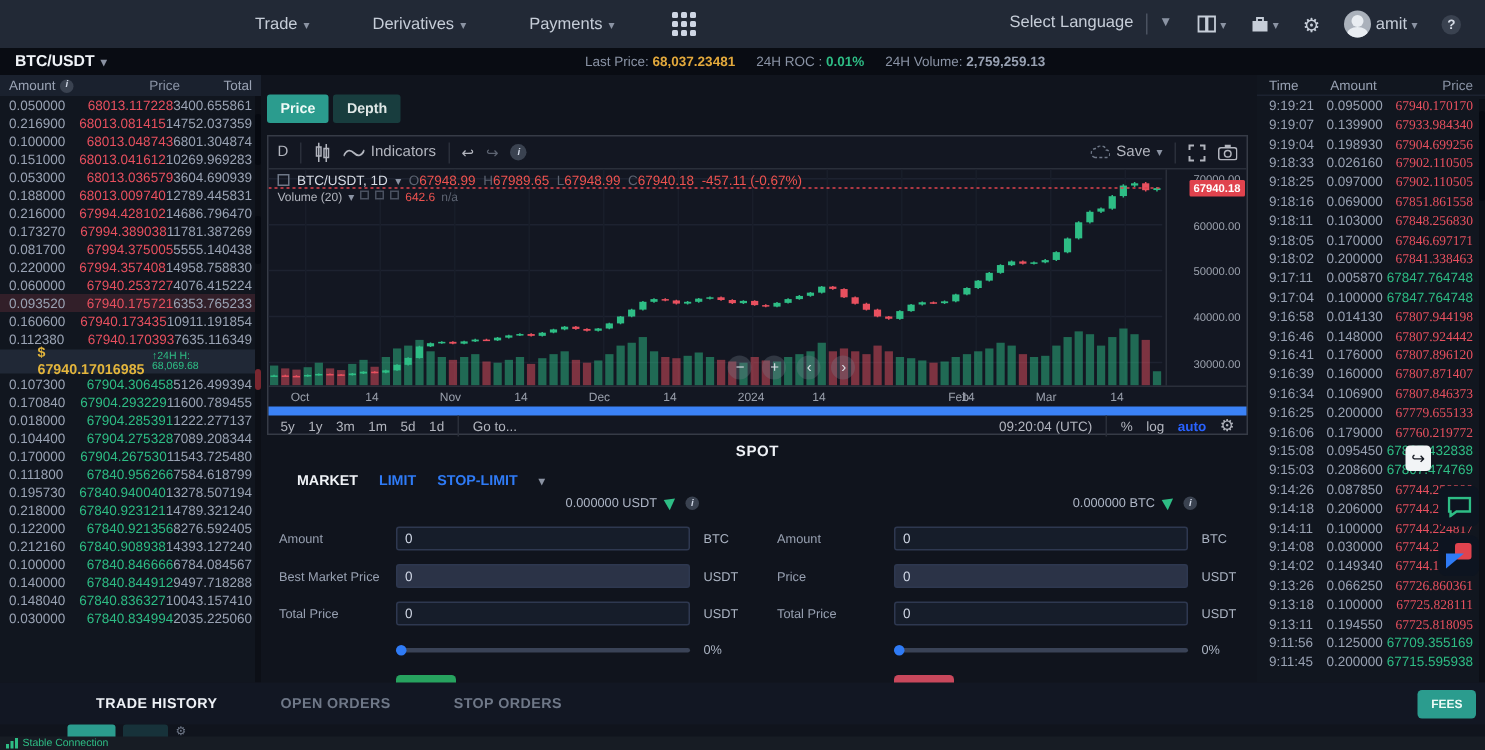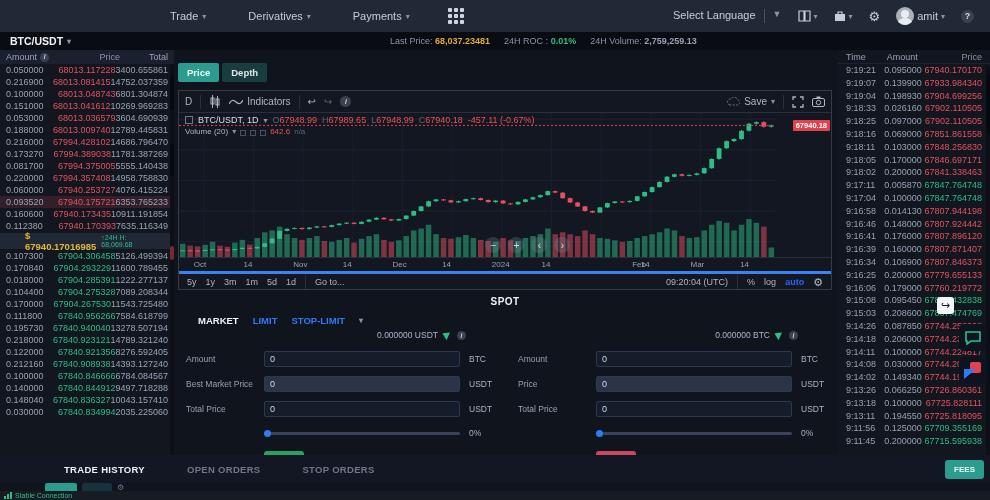--- a/index.html
+++ b/index.html
@@ -52,21 +52,21 @@
   .thumb{position:absolute;left:0;width:4px;background:#272e3b;border-radius:2px;}
   .scroll-arrow{position:absolute;right:0;top:15px;font-size:6px;color:#6f7888;}
 
   
   .trades{position:absolute;top:50px;right:0;width:152px;bottom:45px;background:#11161f;}
   .tr-head{display:flex;height:14px;line-height:14px;font-size:9px;color:#8a93a5;padding:0 8px;border-bottom:1px solid #1c2230;}
   .tr-row{display:flex;height:12.8px;line-height:12.8px;font-size:9px;padding:0 8px;}
   .t-time{width:42px;color:#98a1b2;}
   .t-amt{flex:1;text-align:center;color:#98a1b2;}
   .t-price{width:66px;text-align:right;}
-  .t-price.up{color:#2ebd85;} .t-price.down{color:#e8505f;}
+  .t-price.up{color:#2ebd85;} .t-price.down{color:#e8505f;font-family:Liberation Serif, serif;}
 
   
   .center{position:absolute;left:178px;top:50px;width:654px;bottom:45px;}
   .chart-tabs{display:flex;gap:3px;margin-top:13px;}
   .tab-price{background:#2b9c8e;color:#eefaf7;font-size:9.5px;font-weight:bold;padding:4px 9px;border-radius:2px;cursor:pointer;}
   .tab-depth{background:#183d3e;color:#dfe7e6;font-size:9.5px;font-weight:bold;padding:4px 9px;border-radius:2px;cursor:pointer;}
 
   .chartbox{margin-top:8px;height:200px;border:1px solid #363b46;background:#131722;position:relative;}
   .tv-toolbar{height:22px;border-bottom:1px solid #2a2f3a;display:flex;align-items:center;
               font-size:10px;color:#b2b5be;padding:0 6px;gap:8px;}
@@ -77,28 +77,28 @@
   .plot{position:relative;height:144px;}
   .plot svg.candles{position:absolute;left:0;top:0;}
   .yaxis{position:absolute;right:0;top:0;bottom:0;width:54px;border-left:1px solid #2a2f3a;cursor:ns-resize;}
   .ytick{position:absolute;right:4px;font-size:7.5px;color:#9aa0ac;}
   .price-tag{position:absolute;right:1px;background:#e0434e;color:#fff;font-size:7.5px;
              padding:1px 3px;border-radius:1px;font-weight:bold;}
   .legend{position:absolute;left:6px;top:2px;font-size:9px;}
   .lg1{display:flex;gap:5px;align-items:center;color:#d7dce5;justify-content:center;}
   .lg-sq{width:8px;height:8px;border:1px solid #6f7888;display:inline-block;}
   .lg-red{color:#ef5350;}
-  .lg2{display:flex;gap:4px;align-items:flex-end;color:#b2b5be;font-size:8px;margin-top:2px;}
+  .lg2{display:flex;gap:4px;align-items:flex-start;color:#b2b5be;font-size:8px;margin-top:2px;}
   .mini-sq{width:6px;height:6px;border:1px solid #4a5160;display:inline-block;}
   .navbtns{position:absolute;left:47%;bottom:4px;display:flex;gap:7px;}
   .navbtn{width:16px;height:16px;border-radius:50%;background:rgba(120,128,144,0.30);color:#d8dce4;
           font-size:10px;display:flex;align-items:center;justify-content:center;cursor:pointer;}
   .xaxis{position:relative;height:14px;border-top:1px solid #2a2f3a;}
   .xtick{position:absolute;top:2px;font-size:8px;color:#9aa0ac;}
-  .tv-bottom{height:19px;border-top:3px solid #3b82f6;display:flex;align-items:center;
+  .tv-bottom{height:19px;border-top:6px solid #3b82f6;display:flex;align-items:center;
              font-size:9px;color:#b2b5be;padding:0 8px;gap:9px;}
   .rng{cursor:pointer;}
   .tvb-right{margin-left:auto;display:flex;align-items:center;gap:9px;}
   .auto-blue{color:#2962ff;font-weight:bold;}
 
   
   .spot-title{text-align:center;font-size:10px;font-weight:bold;color:#eef1f6;margin-top:6px;letter-spacing:.4px;}
   .order-tabs{display:flex;align-items:center;gap:14px;margin:8px 0 0 8px;font-size:9.5px;font-weight:bold;}
   .ot-active{color:#f0f3f7;cursor:pointer;margin-left:12px;}
   .ot-blue{color:#2f7bf6;cursor:pointer;}
@@ -692,20 +692,27 @@
             <line x1="569.9" x2="569.9" y1="9.9" y2="18.6" stroke="#2ebd85"></line>
             <rect x="567.5" y="10.7" width="4.8" height="7.0" fill="#2ebd85"></rect>
             <line x1="577.4" x2="577.4" y1="8.3" y2="11.6" stroke="#2ebd85"></line>
             <rect x="575.0" y="9.2" width="4.8" height="1.5" fill="#2ebd85"></rect>
             <line x1="584.8" x2="584.8" y1="8.3" y2="14.6" stroke="#e8505f"></line>
             <rect x="582.4" y="9.2" width="4.8" height="4.6" fill="#e8505f"></rect>
             <line x1="592.3" x2="592.3" y1="11.6" y2="14.6" stroke="#2ebd85"></line>
             <rect x="589.9" y="12.4" width="4.8" height="1.3" fill="#2ebd85"></rect>
             <line x1="0" x2="596" y1="12.4" y2="12.4" stroke="#e0434e" stroke-dasharray="2,2"></line>
           </svg>
+        <div class="yaxis" id="yaxis">
+            <div class="ytick" style="top: 2.12766px;">70000.00</div>
+            <div class="ytick" style="top: 32.766px;">60000.00</div>
+            <div class="ytick" style="top: 63.4043px;">50000.00</div>
+            <div class="ytick" style="top: 94.0426px;">40000.00</div>
+            <div class="ytick" style="top: 124.681px;">30000.00</div>
+          </div>
         <div class="price-tag" id="price-tag" style="top: 7.4386px;">67940.18</div>
         <div class="legend">
           <div class="lg1">
             <span class="lg-sq"></span>
             <span>BTC/USDT, 1D</span>
             <span class="caret">▾</span>
             <span><span class="dim">O</span><span class="lg-red">67948.99</span></span>
             <span><span class="dim">H</span><span class="lg-red">67989.65</span></span>
             <span><span class="dim">L</span><span class="lg-red">67948.99</span></span>
             <span><span class="dim">C</span><span class="lg-red">67940.18</span></span>

